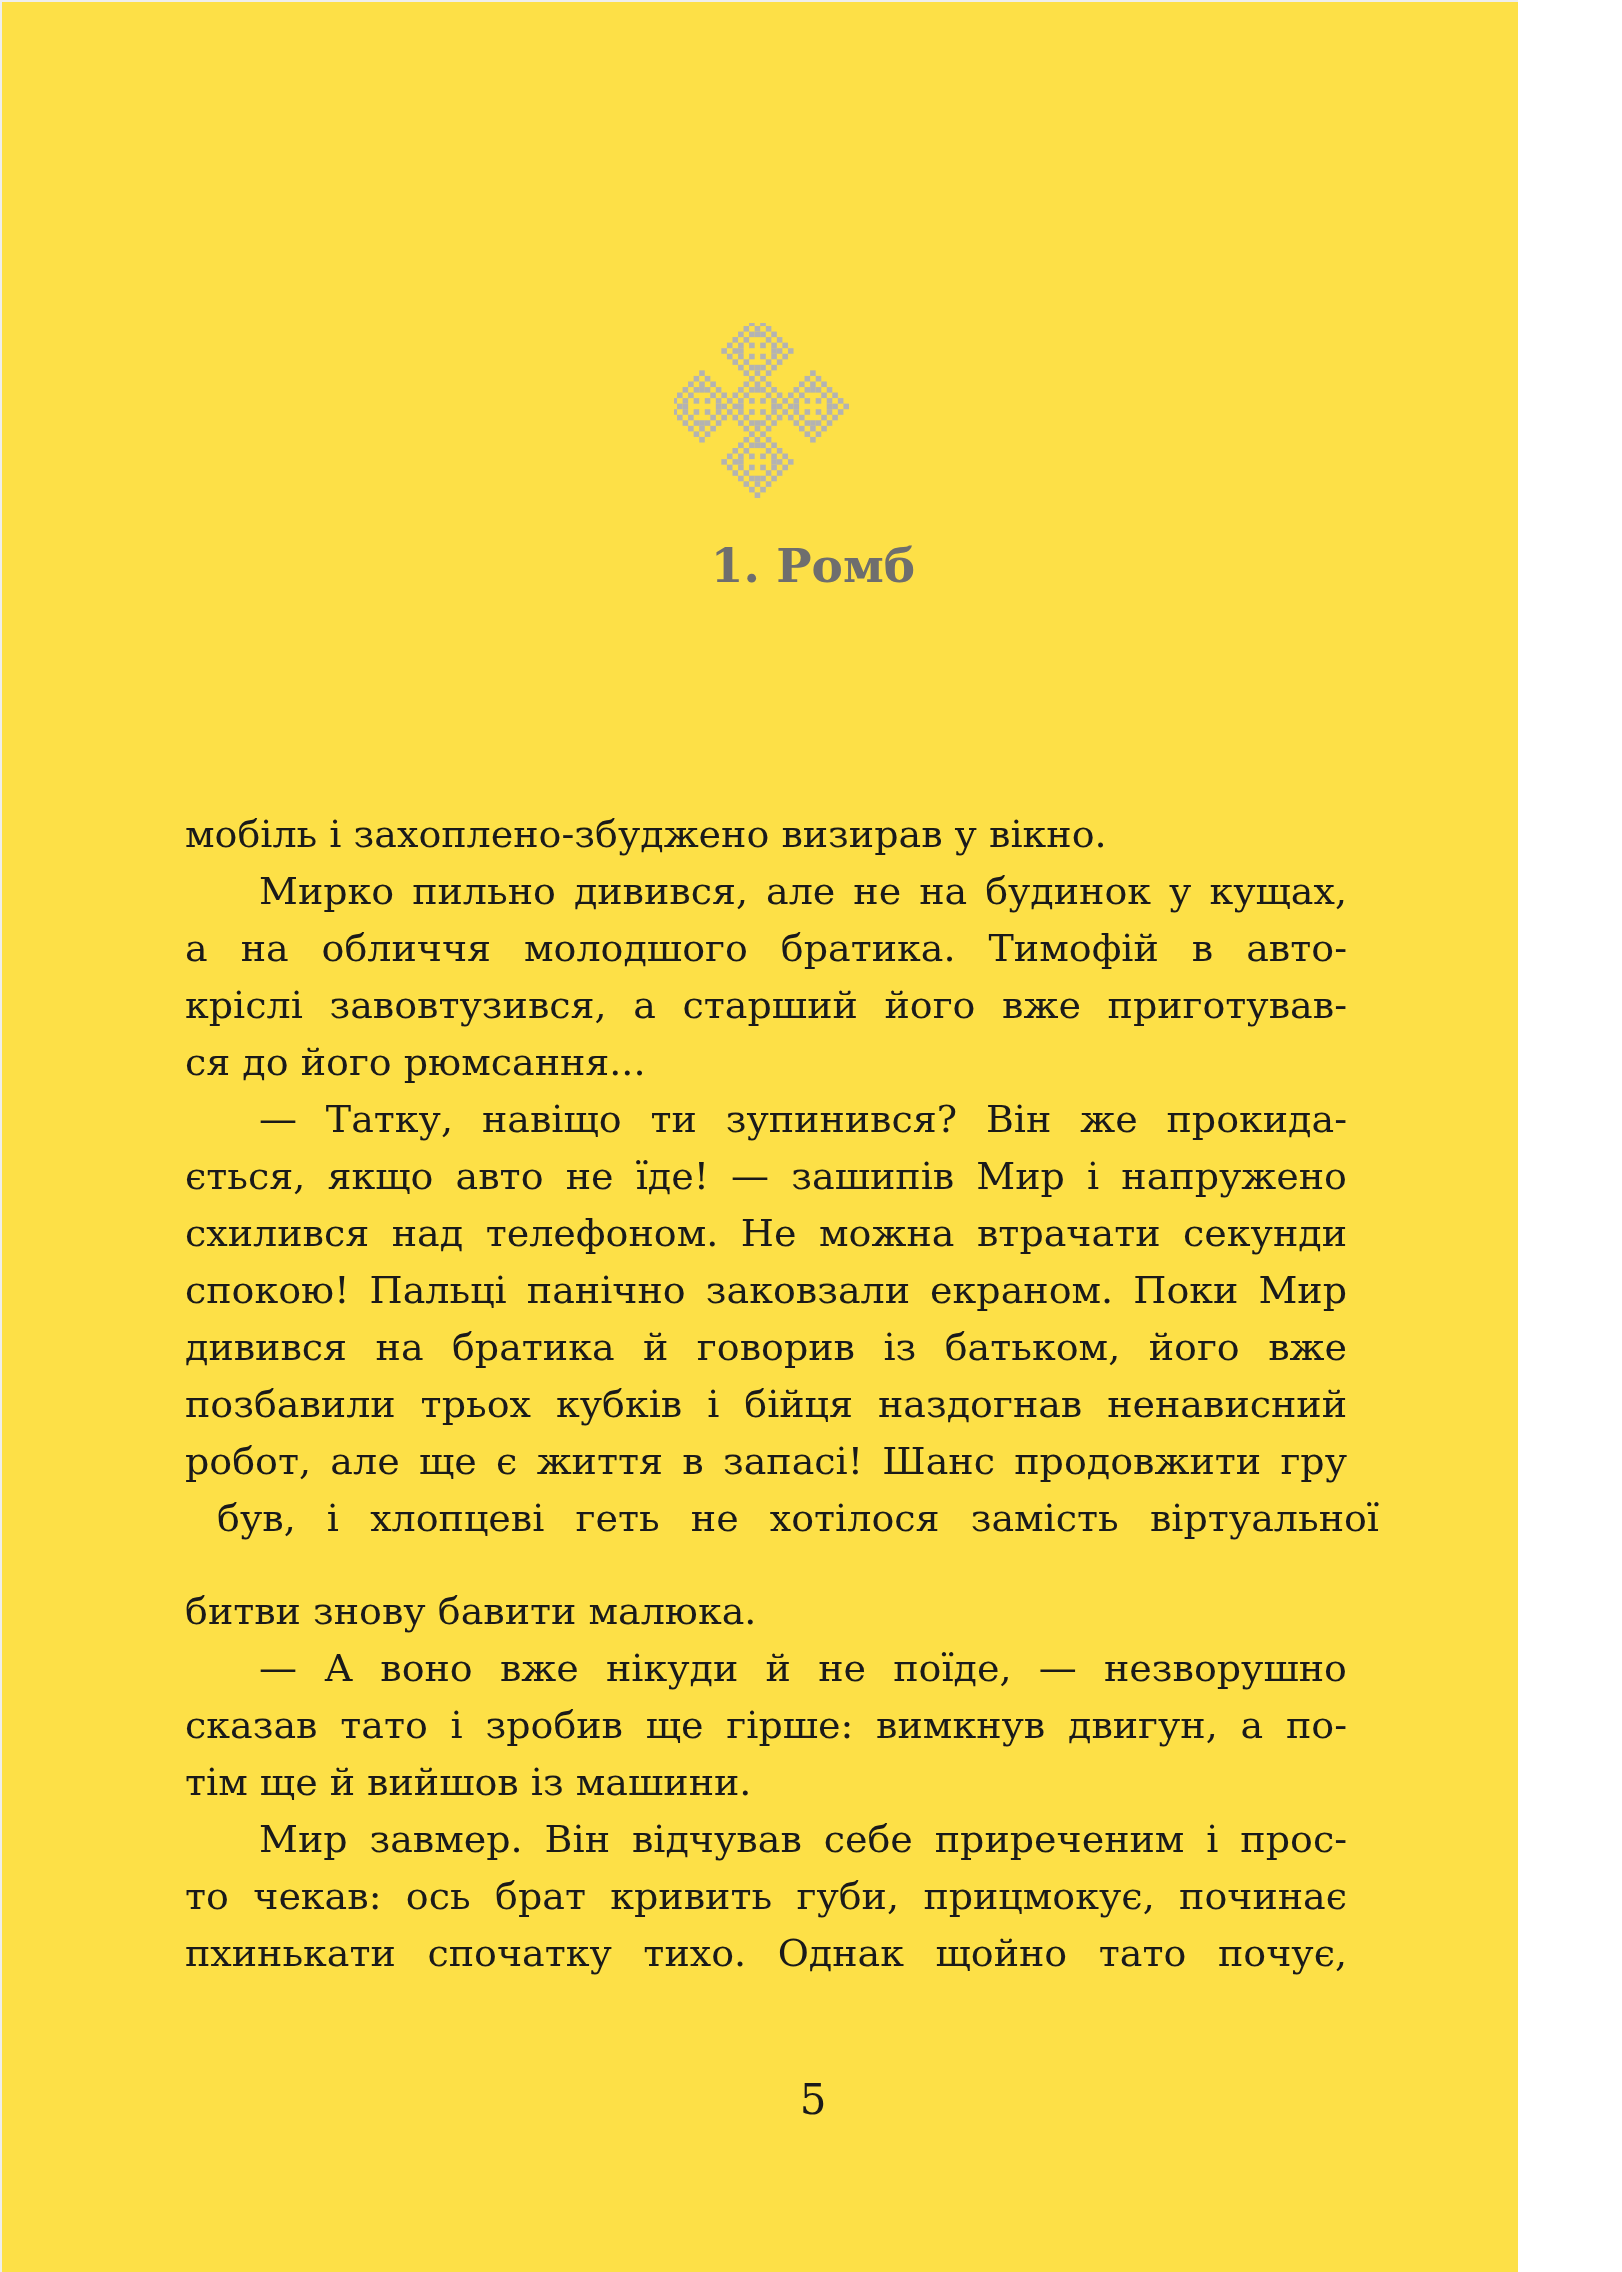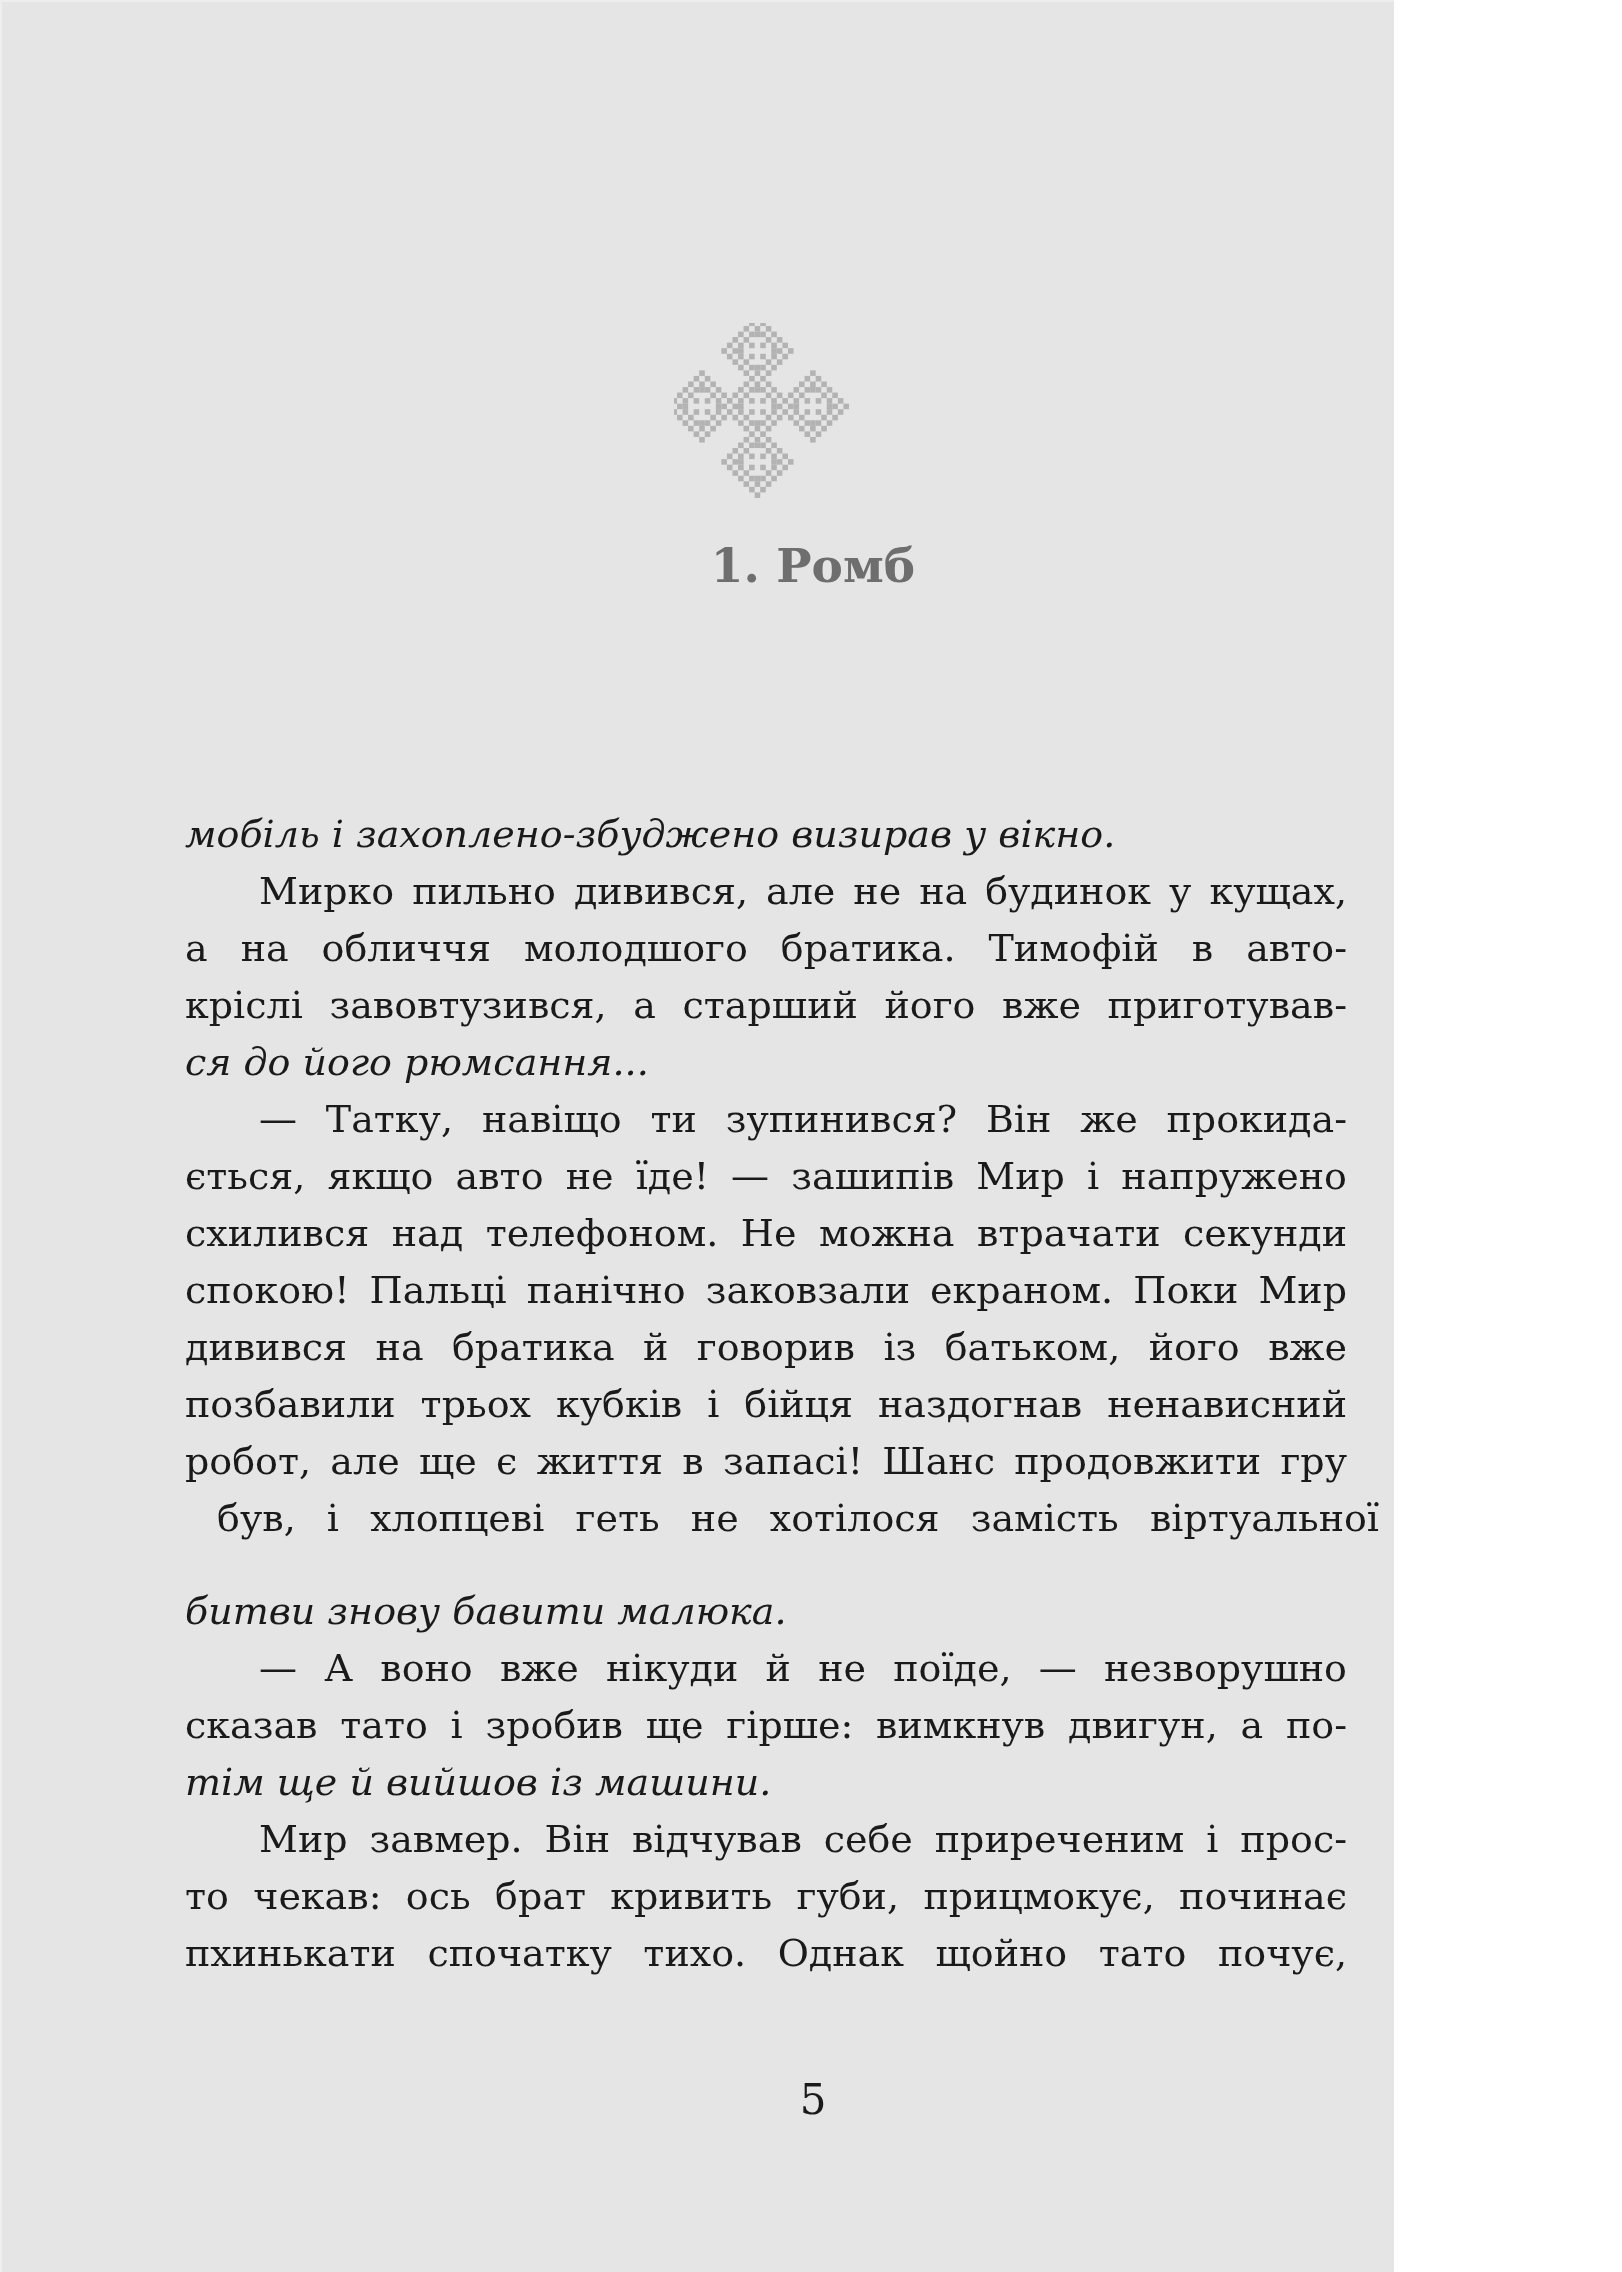--- a/index.html
+++ b/index.html
@@ -10,23 +10,23 @@
     body {
       width: 1622px;
       height: 2273px;
       position: relative;
       overflow: hidden;
     }
     .page {
       position: absolute;
       left: 0;
       top: 0;
-      width: 1394px;
+      width: 1518px;
       height: 2273px;
-      background: #e5e5e5;
+      background: #fde047;
       border-top: 2.5px solid #eeeeee;
       border-left: 2.5px solid #eeeeee;
       box-sizing: border-box;
     }
     .ornament {
       position: absolute;
       left: 672px;
       top: 321px;
       width: 177px;
       height: 177px;
@@ -64,21 +64,20 @@
       height: 57px;
       white-space: nowrap;
       text-align: justify;
       text-align-last: justify;
       overflow: visible;
       transform-origin: left center;
     }
     .line.last {
       text-align: right;
       text-align-last: left;
-      font-style: italic;
     }
     .line.indent {
       padding-left: 74px;
     }
     .page-number {
       position: absolute;
       left: 0;
       width: 1622px;
       top: 2072px;
       text-align: center;

